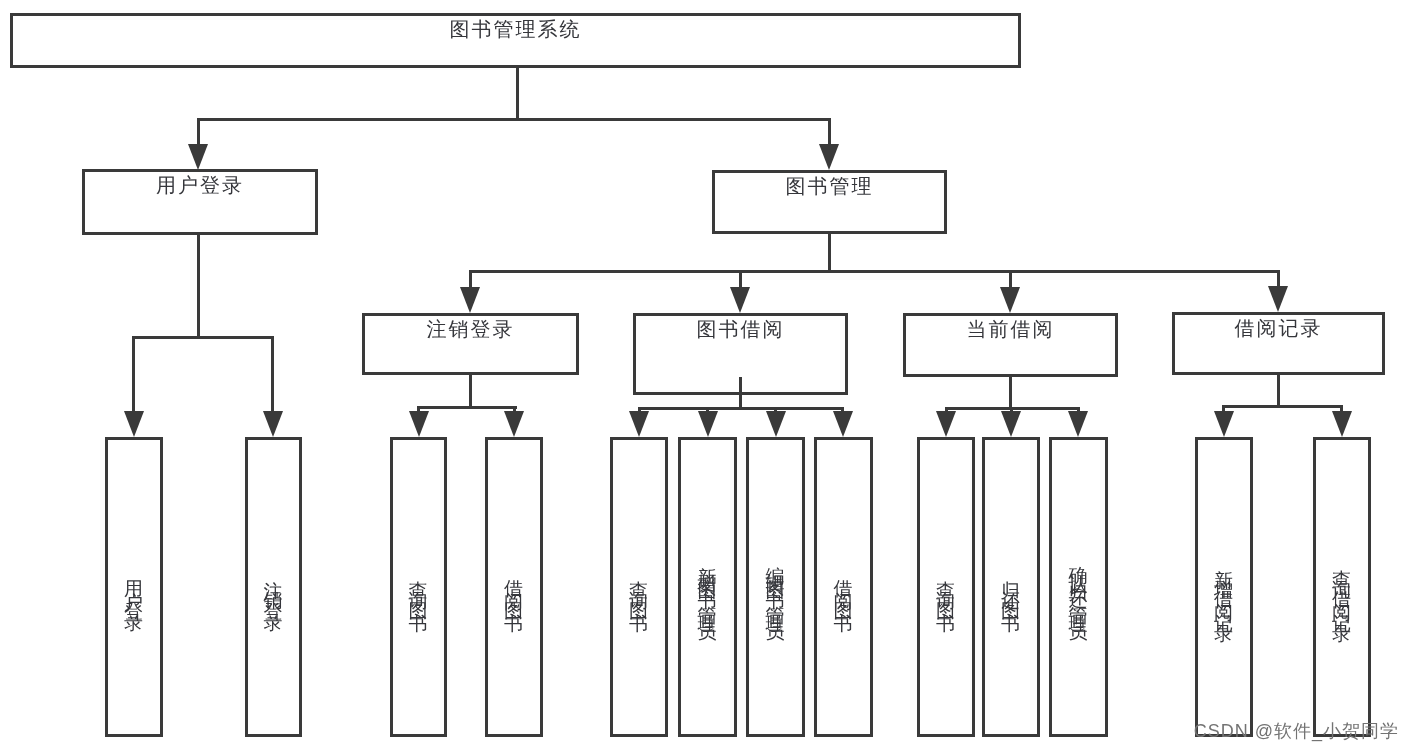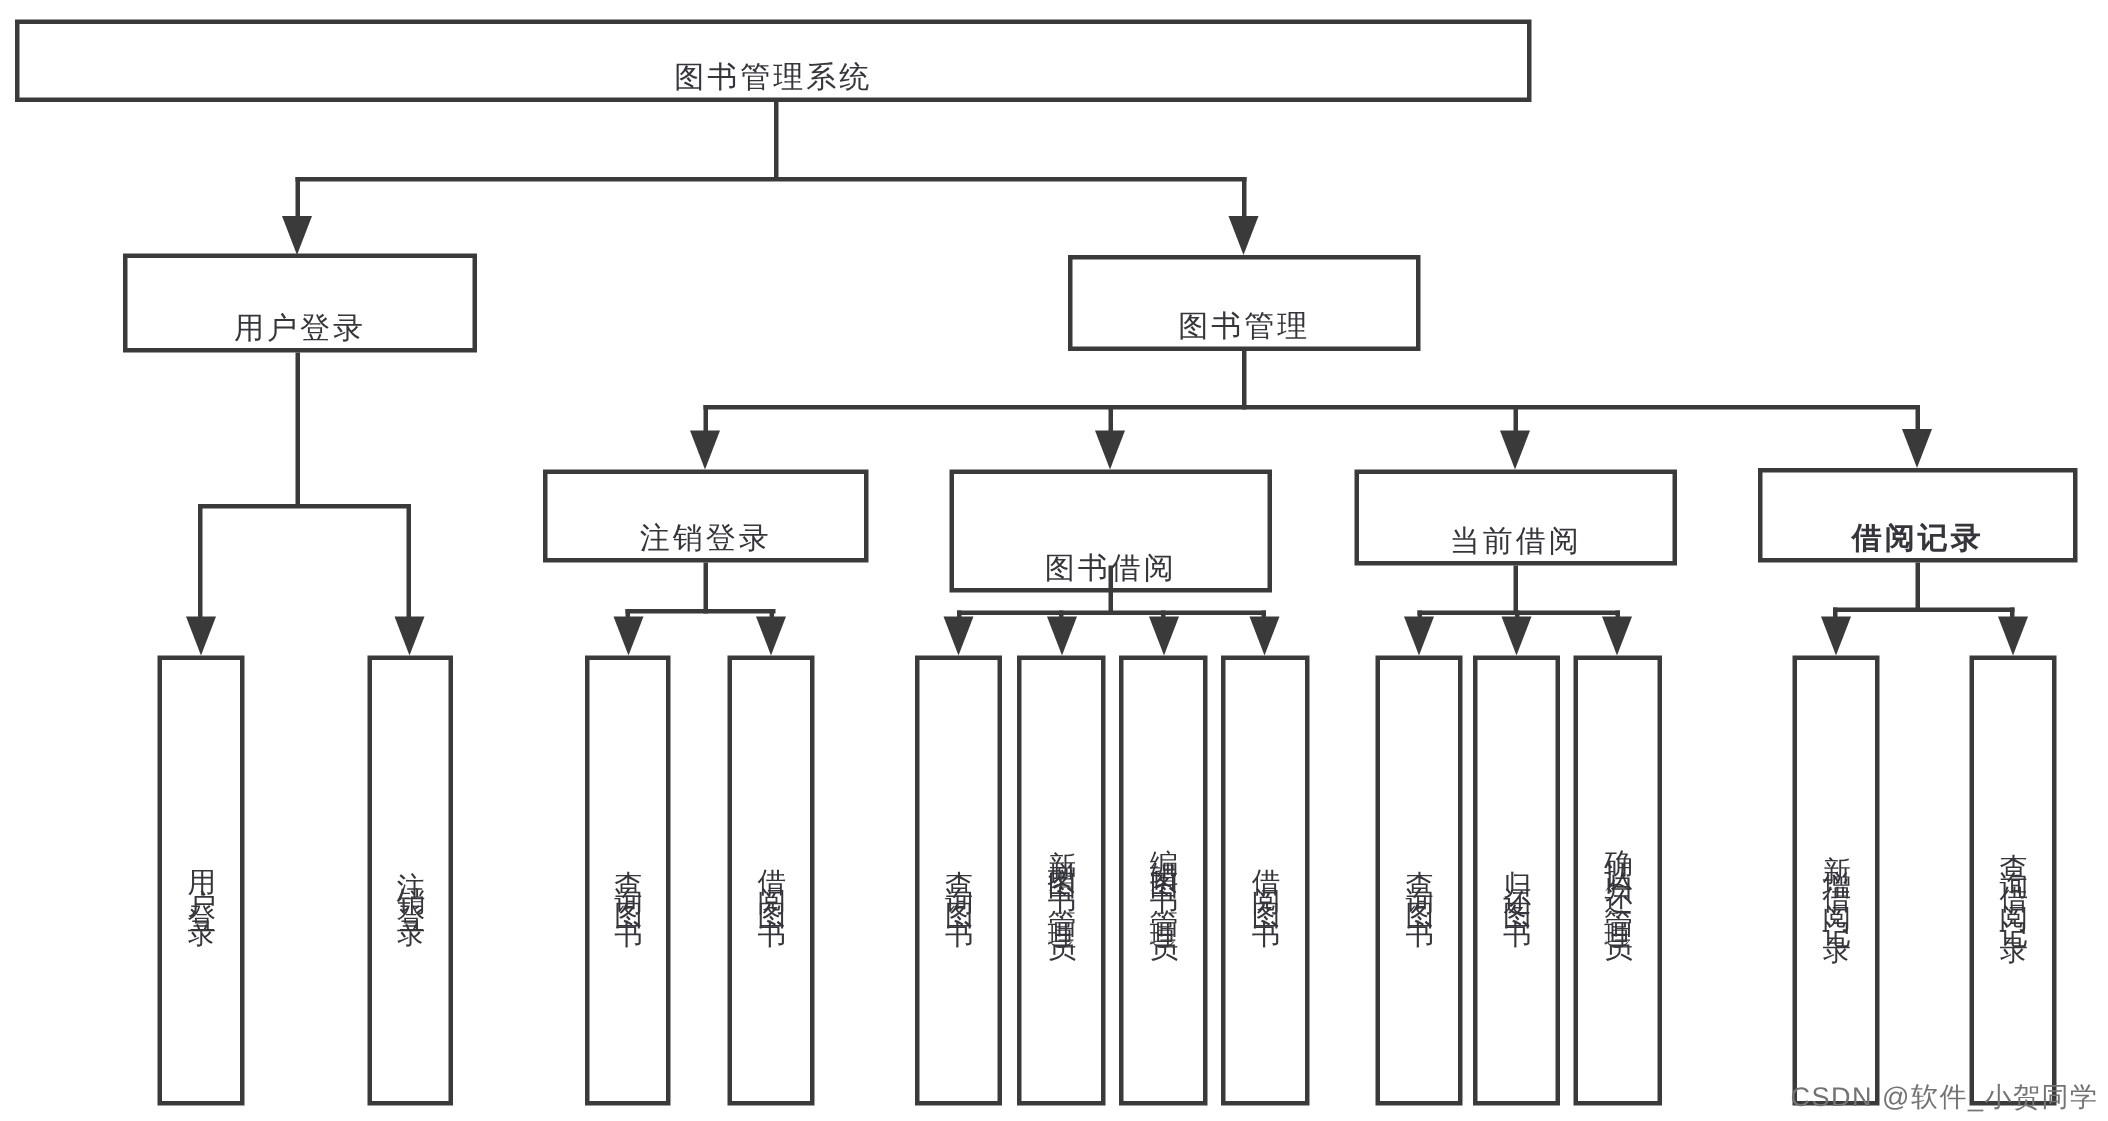--- a/index.html
+++ b/index.html
@@ -14,21 +14,21 @@
     font-family:"Liberation Sans", sans-serif;
     color:var(--text);
     overflow:hidden;
   }
   
   .hbox{
     position:absolute;
     box-sizing:border-box;
     border:3px solid var(--line);
     background:#ffffff;
-    display:flex;align-items:flex-end;justify-content:center;
+    display:flex;align-items:flex-start;justify-content:center;
     font-size:20px;
     letter-spacing:2px;
     color:var(--text);
   }
   .vbox{
     position:absolute;
     box-sizing:border-box;
     border:3px solid var(--line);
     background:#ffffff;
     display:flex;align-items:center;justify-content:center;
@@ -79,21 +79,21 @@
 
   <div class="hbox" style="left:362px;top:313px;width:217px;height:62px;">
     <span>注销登录</span>
   </div>
   <div class="hbox" style="left:633px;top:313px;width:215px;height:82px;">
     <span>图书借阅</span>
   </div>
   <div class="hbox" style="left:903px;top:313px;width:215px;height:64px;font-family:Liberation Mono, monospace;">
     <span>当前借阅</span>
   </div>
-  <div class="hbox" style="left:1172px;top:312px;width:213px;height:63px;font-weight:bold;">
+  <div class="hbox" style="left:1172px;top:312px;width:213px;height:63px;">
     <span>借阅记录</span>
   </div>
 
   <div class="vbox" style="left:105px;width:58px;">
     <span class="vtext">用户登录</span>
   </div>
   <div class="vbox" style="left:245px;width:57px;">
     <span class="vtext">注销登录</span>
   </div>
   <div class="vbox" style="left:390px;width:57px;">

